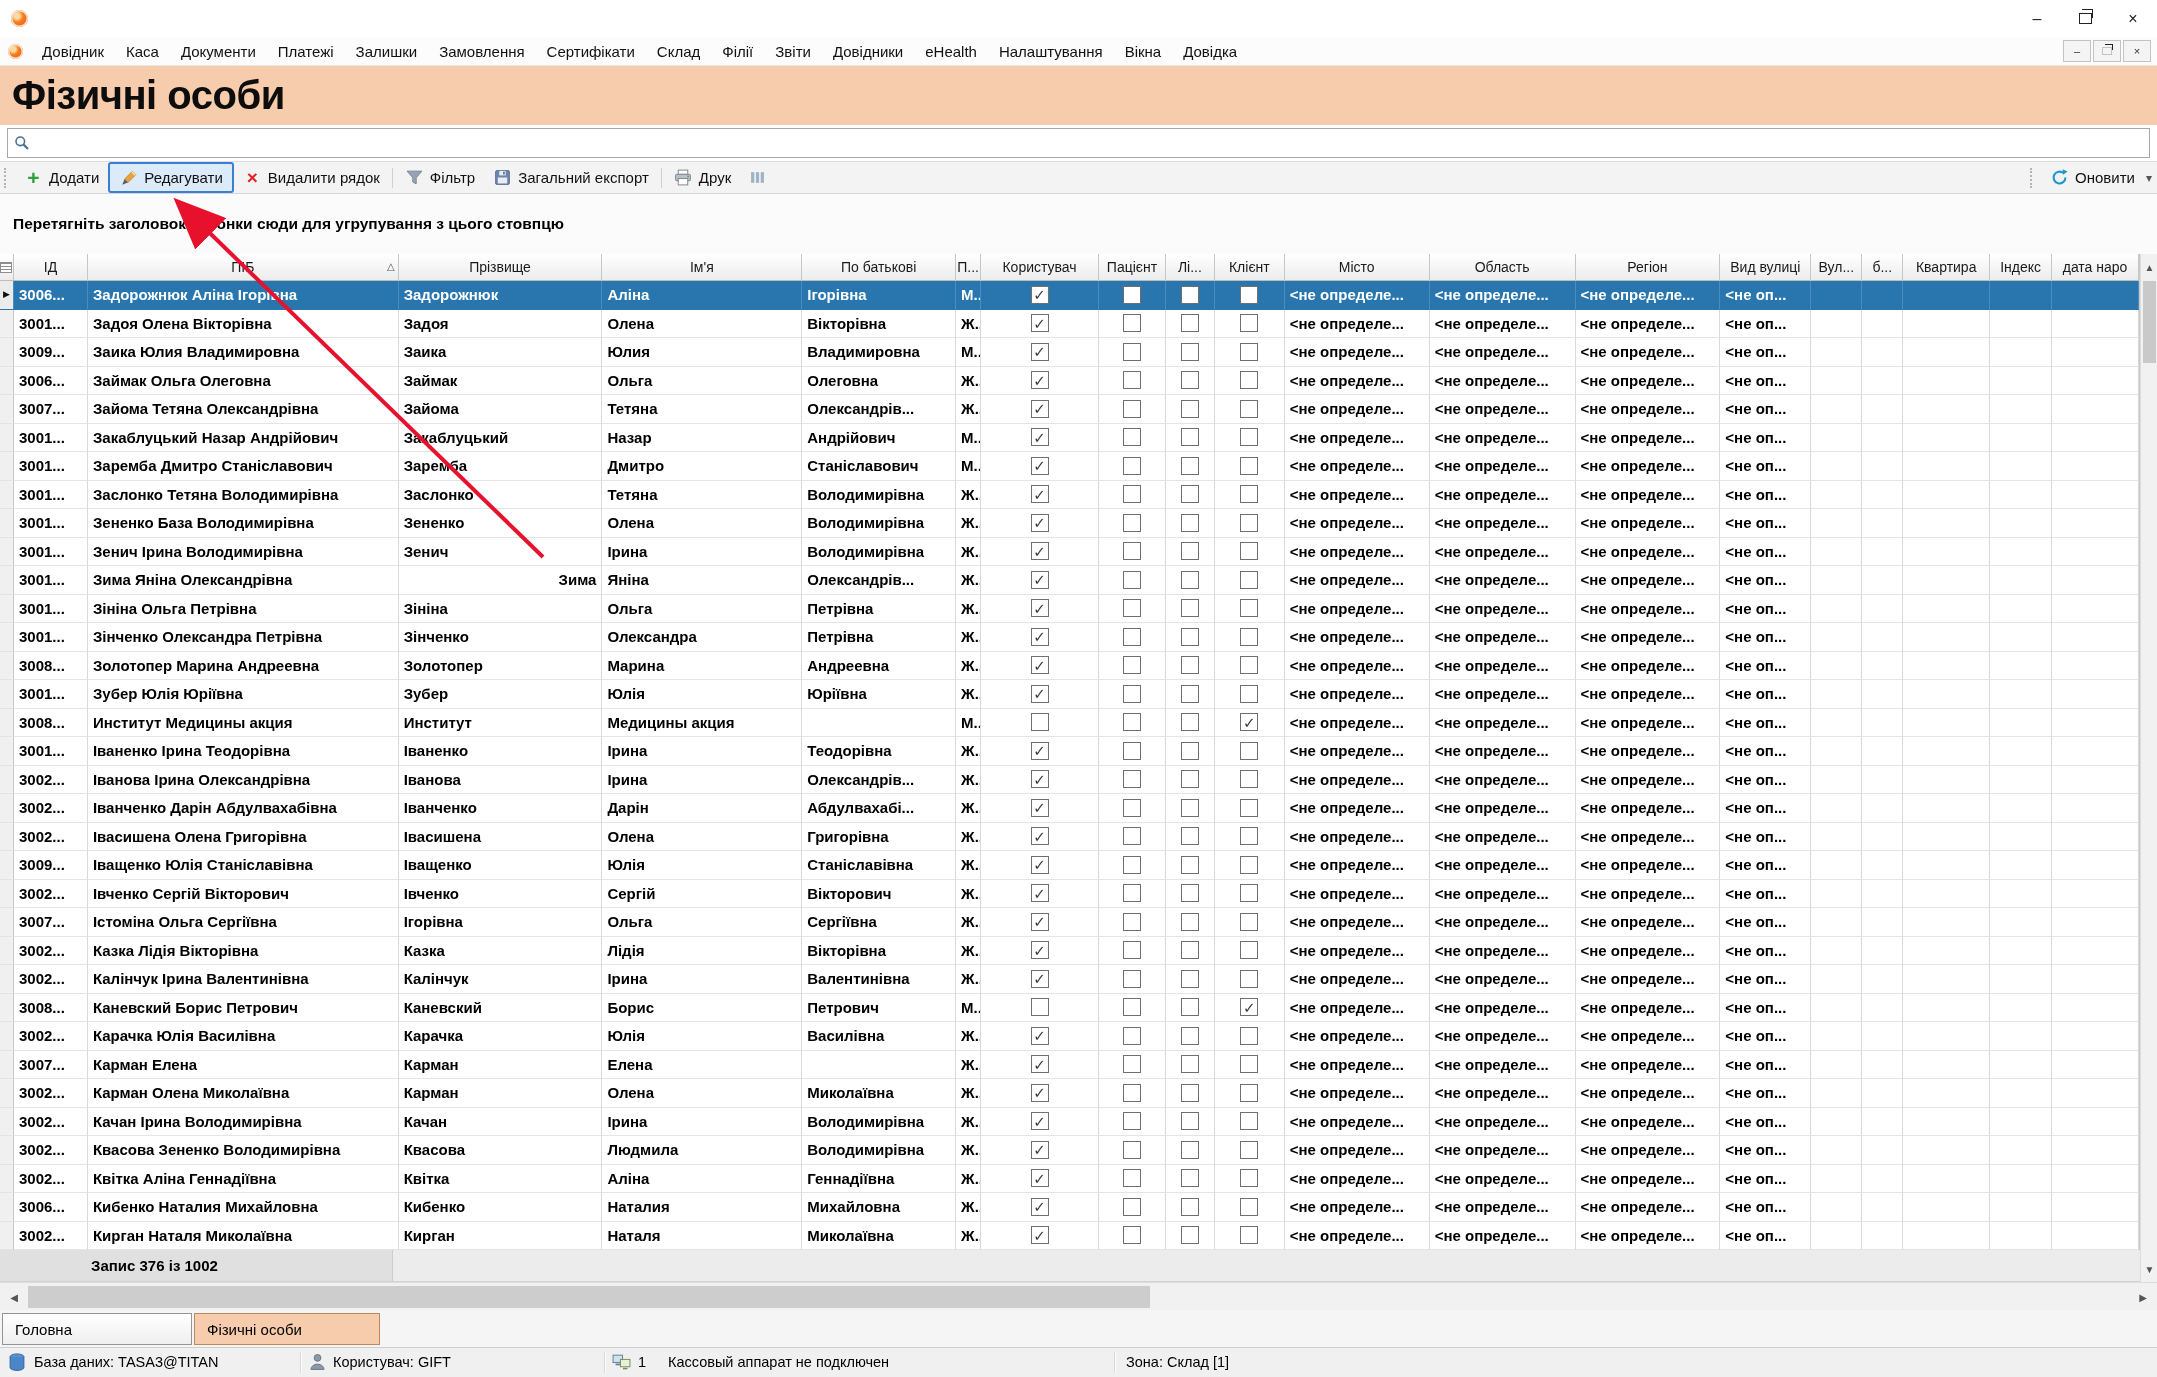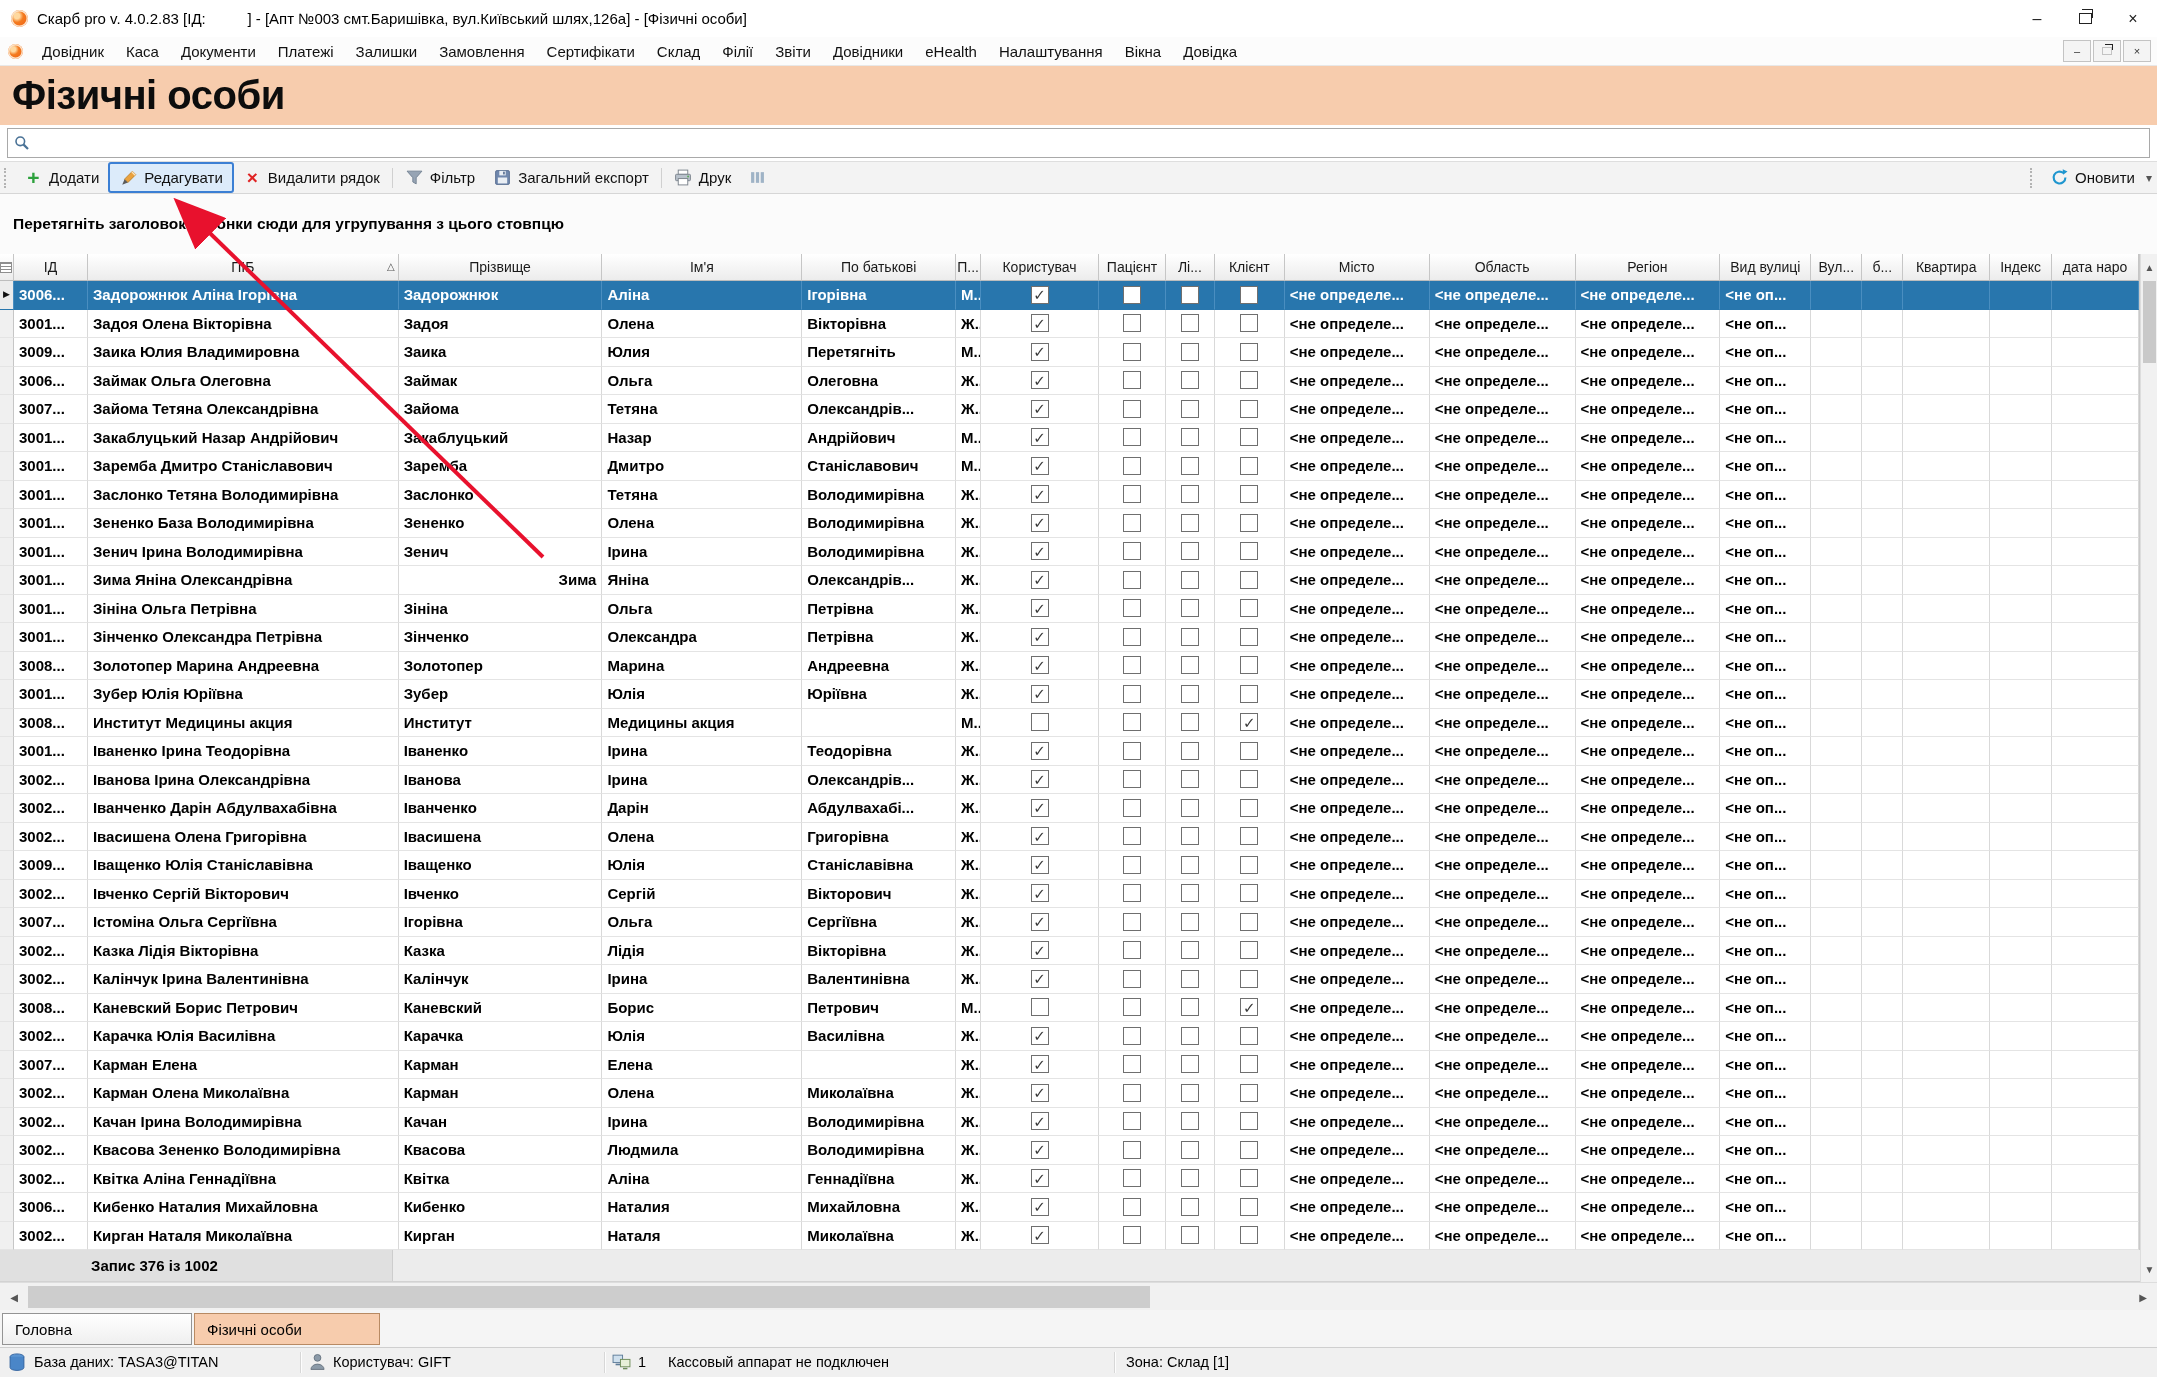--- a/index.html
+++ b/index.html
@@ -107,21 +107,20 @@
   .sb-icon{position:absolute;top:5px;display:flex;}
   .sb-sep{position:absolute;top:4px;width:1px;height:21px;background:#d7d7d7;border-right:1px solid #fdfdfd;}
 
   .annotation{position:absolute;left:0;top:0;pointer-events:none;z-index:60;}
 </style>
 </head>
 <body>
 
 <div class="abs titlebar">
   <span class="app-icon"></span>
-  <span class="wtitle">Скарб pro v. 4.0.2.83 [ІД:          ] - [Апт №003 смт.Баришівка, вул.Київський шлях,126а] - [Фізичні особи]</span>
   <div class="wctrls">
     <span class="wc">–</span>
     <span class="wc">
         <span class="ic-restore"></span>
       </span>
     <span class="wc">×</span>
   </div>
 </div>
 
 <div class="abs menubar">
@@ -329,21 +328,21 @@
         <div class="cell" style="width: 87px;"></div>
         <div class="cell" style="width: 62px;"></div>
         <div class="cell" style="width: 87px;"></div>
       </div>
       <div class="grow">
         <div class="cell ind" style="width: 14px;"></div>
         <div class="cell" style="width: 74px;">3009...</div>
         <div class="cell" style="width: 311px;">Заика Юлия Владимировна</div>
         <div class="cell" style="width: 204px;">Заика</div>
         <div class="cell" style="width: 200px;">Юлия</div>
-        <div class="cell" style="width: 154px;">Перетягніть</div>
+        <div class="cell" style="width: 154px;">Владимировна</div>
         <div class="cell" style="width: 25px;">М...</div>
         <div class="cell cbcell" style="width: 118px;">
           <div class="cb">✓</div>
         </div>
         <div class="cell cbcell" style="width: 67px;">
           <div class="cb"></div>
         </div>
         <div class="cell cbcell" style="width: 49px;">
           <div class="cb"></div>
         </div>

